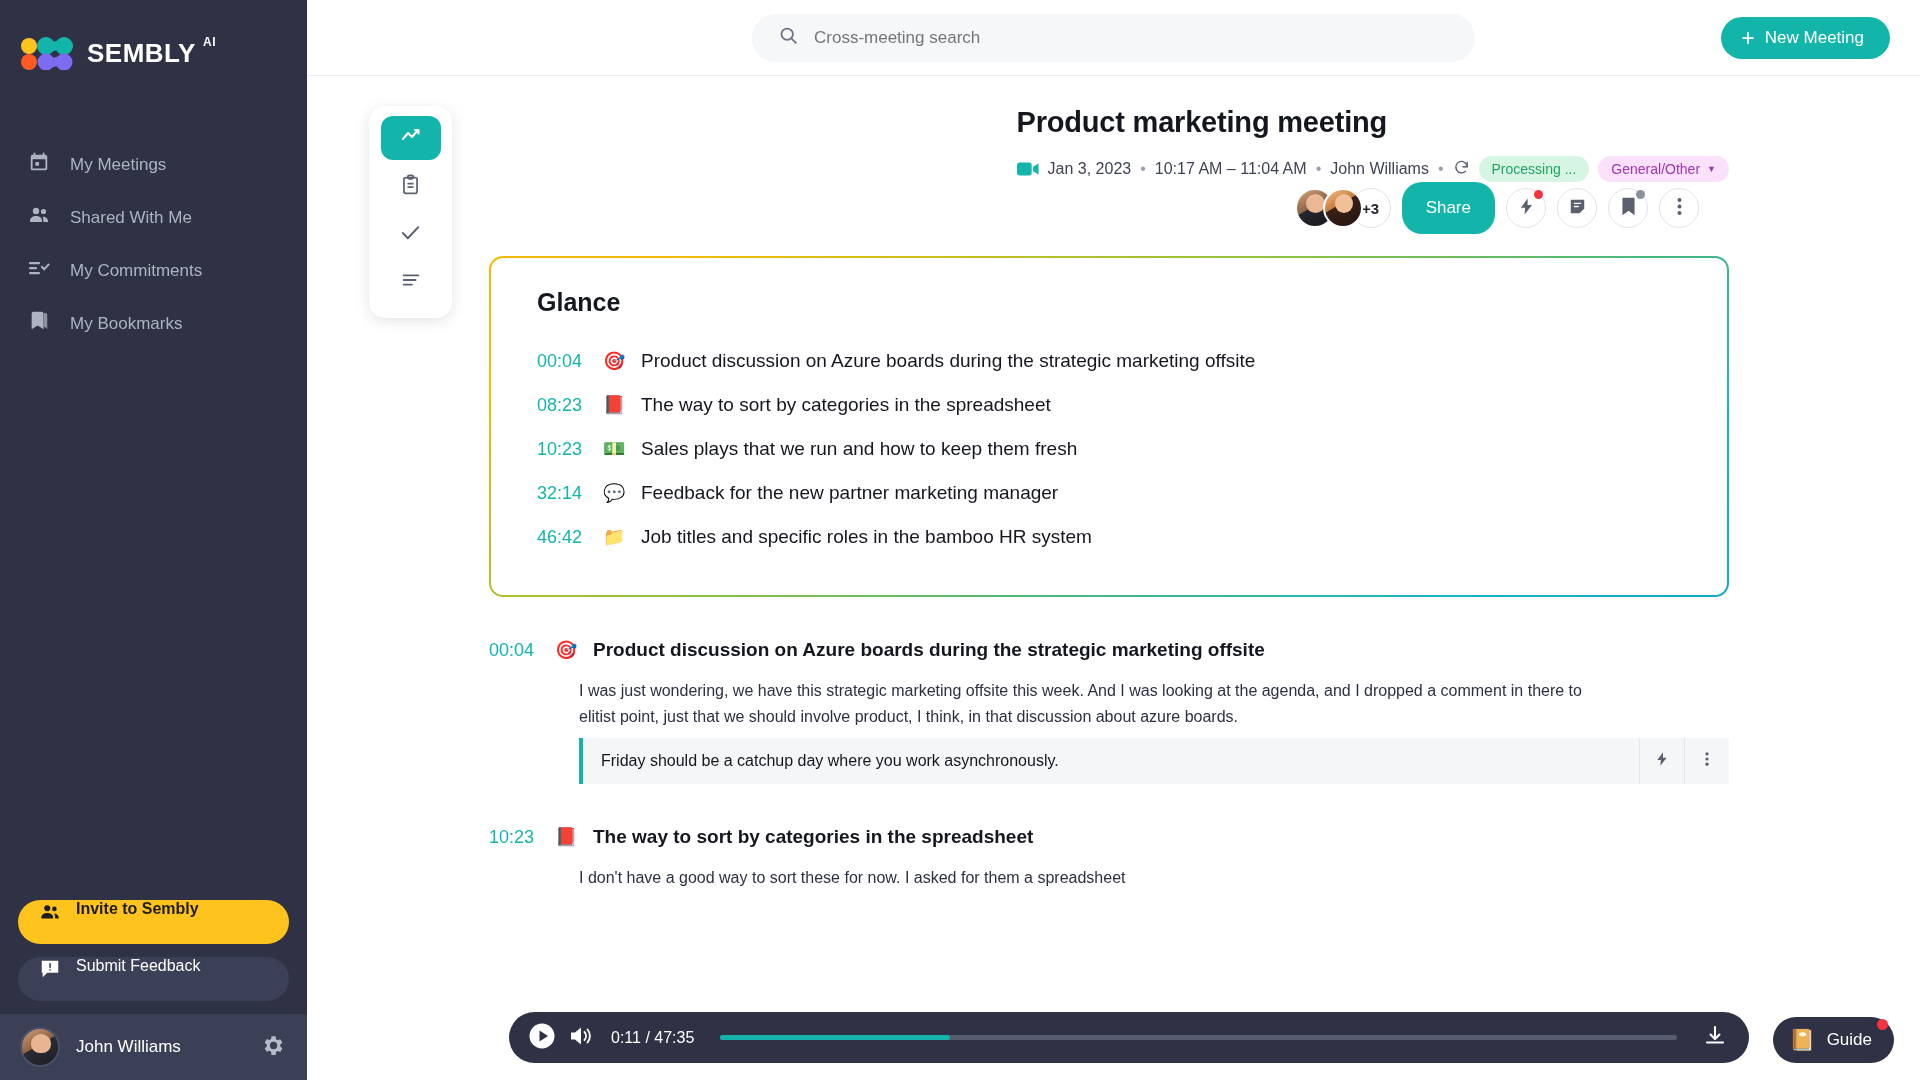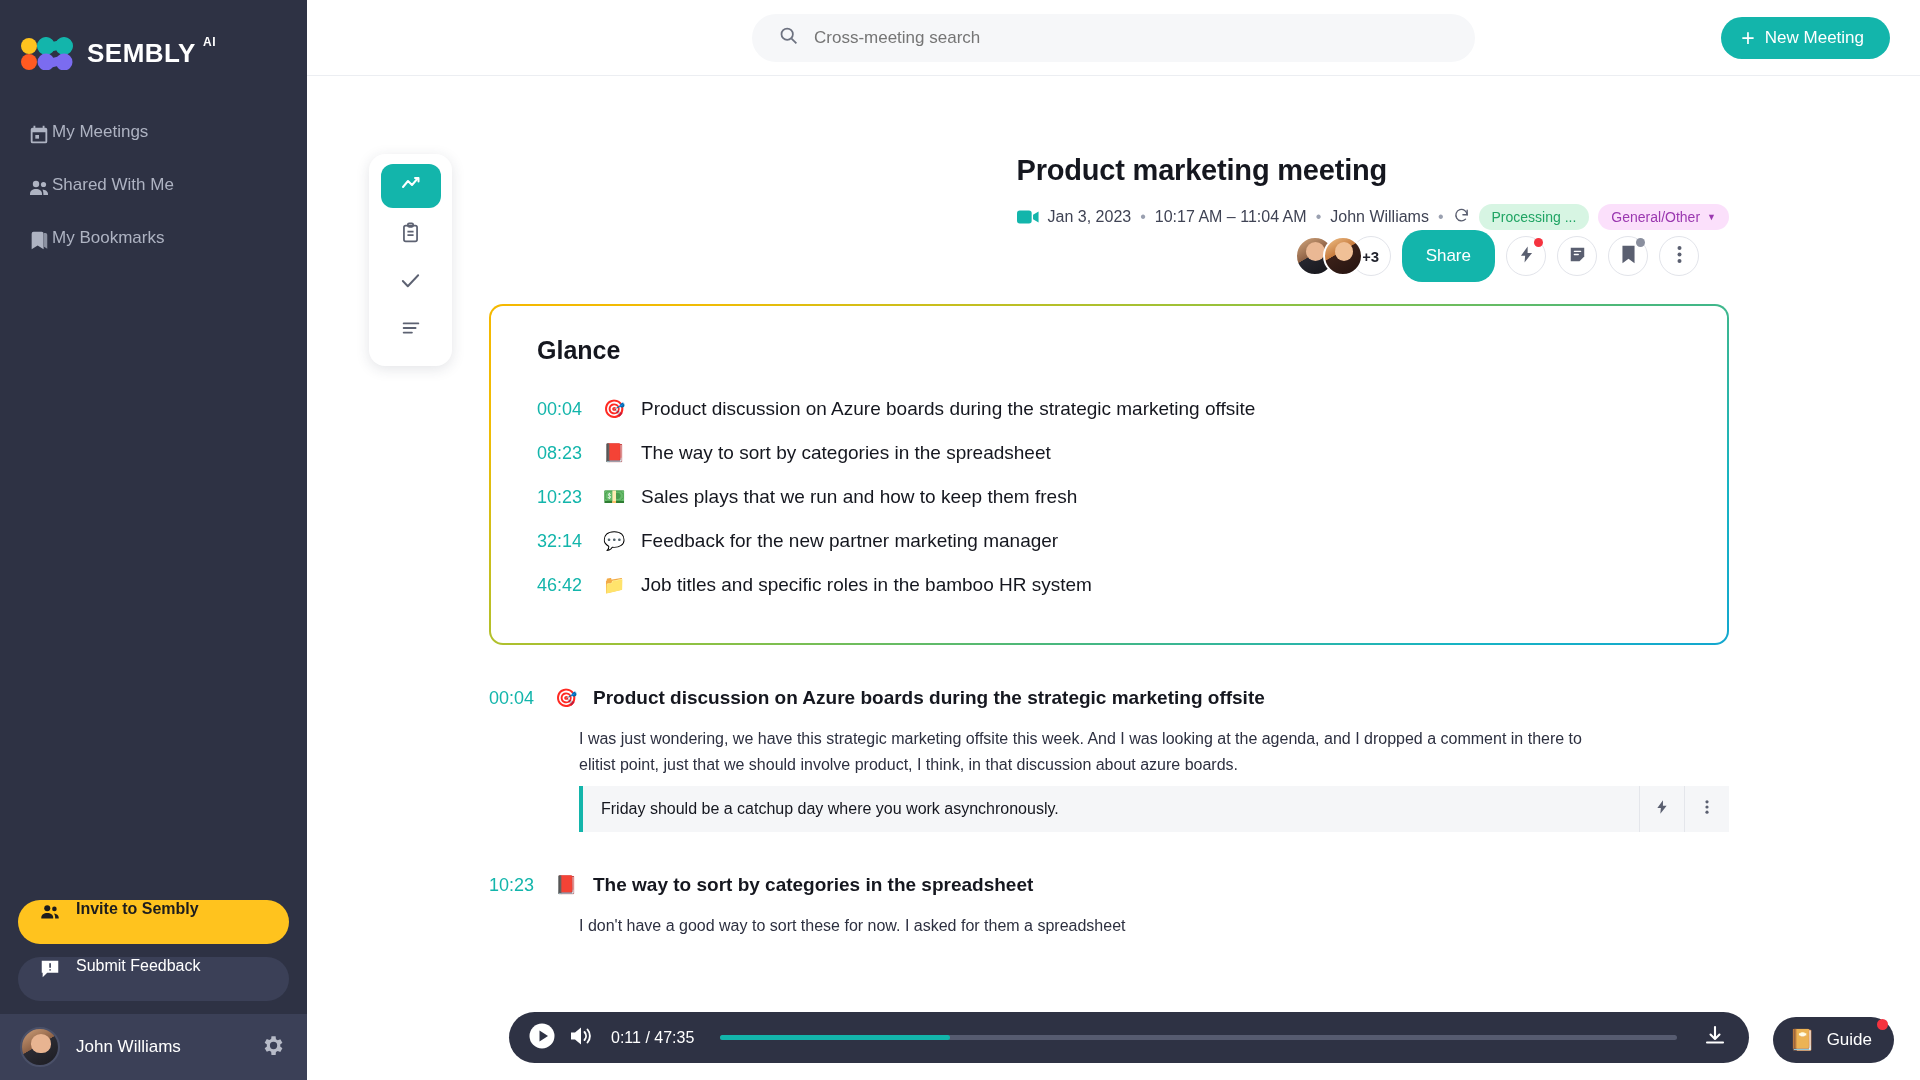--- a/index.html
+++ b/index.html
@@ -16,21 +16,21 @@
     background: #2e3244;
     display: flex; flex-direction: column;
     flex: 0 0 307px; position: relative;
   }
   .logo-row { display: flex; align-items: center; gap: 11px; padding: 30px 0 0 20px; height: 76px;}
   .logo-mark { width: 56px; height: 33px; position: relative; flex: 0 0 56px; }
   .logo-text { color: #fff; font-size: 26px; font-weight: bold; letter-spacing: 0.5px; position: relative; }
   .logo-sup { font-size: 12px; font-weight: bold; position: absolute; top: -3px; right: -20px; }
   .nav { margin-top: 46px; }
   .nav-item {
-    display: flex; align-items: flex-start; 
+    display: flex; align-items: flex-end; gap: 18px;
     height: 53px; padding-left: 26px; cursor: pointer;
     color: #aeb3c2; font-size: 17px;
   }
   .nav-ico { width: 26px; height: 26px; flex: 0 0 26px; display:flex; align-items:center; justify-content:center;}
   .nav-ico svg { fill: #aeb3c2; }
   .sidebar-bottom { margin-top: auto; }
   .sb-btn {
     display: flex; align-items: flex-start; gap: 14px;
     margin: 0 18px 13px 18px; height: 44px; border-radius: 22px;
     padding-left: 20px; font-size: 16px; cursor: pointer; font-weight: bold;
@@ -47,21 +47,21 @@
     background: linear-gradient(150deg,#cfa07a 0%,#8e6246 45%,#2b2b33 46%,#1c1c22 100%);
     position: relative; overflow: hidden; border: 2px solid #4a5068;
   }
   .avatar-img::after {
     content:""; position:absolute; left:9px; top:5px; width:20px; height:19px;
     border-radius: 50% 50% 45% 45%; background:#e8b491;
   }
   .user-name { color: #fff; font-size: 17px; flex: 1; }
 
   
-  .main { flex: 1; height: 1080px; display: flex; flex-direction: column; position: relative; background:#fff;gap:48px;}
+  .main { flex: 1; height: 1080px; display: flex; flex-direction: column; position: relative; background:#fff;}
   .topbar {
     height: 76px; border-bottom: 1px solid #eceef2;
     display: flex; align-items: center; position: relative; flex: 0 0 76px;
   }
   .search-wrap {
     width: 723px; height: 48px; margin: 0 auto;
     background: #f6f7f9; border-radius: 24px;
     display: flex; align-items: center; gap: 15px; padding-left: 26px;
     cursor: text;
   }
@@ -228,20 +228,31 @@
       <div class="nav-item">
         <span class="nav-ico">
           <svg width="24" height="24" viewBox="0 0 24 24">
               <circle cx="9" cy="8" r="3.2"></circle>
               <circle cx="16.5" cy="8.5" r="2.6"></circle>
               <path d="M3 18c0-3.2 2.7-5 6-5s6 1.8 6 5v1H3v-1z"></path>
               <path d="M15.5 13.4c2.8.2 5.5 1.6 5.5 4.6v1h-4.6v-1c0-1.8-.4-3.3-.9-4.6z"></path>
             </svg>
         </span>
         <span>Shared With Me</span>
+      </div>
+      <div class="nav-item">
+        <span class="nav-ico">
+          <svg width="24" height="24" viewBox="0 0 24 24">
+              <rect x="2" y="6" width="11" height="2.2" rx="1"></rect>
+              <rect x="2" y="11" width="8" height="2.2" rx="1"></rect>
+              <rect x="2" y="16" width="11" height="2.2" rx="1"></rect>
+              <path d="M15 9.5l2.2 2.3 4.3-4.6 1.4 1.4-5.7 6.1-3.6-3.8z"></path>
+            </svg>
+        </span>
+        <span>My Commitments</span>
       </div>
       <div class="nav-item">
         <span class="nav-ico">
           <svg width="22" height="22" viewBox="0 0 24 24">
               <path d="M6 2h9a2 2 0 012 2v17l-6.5-4.2L4 21V4a2 2 0 012-2z"></path>
               <path d="M17.5 3.2H19a2 2 0 012 2v15.3l-3.5-2.3z" opacity=".75"></path>
             </svg>
         </span>
         <span>My Bookmarks</span>
       </div>

